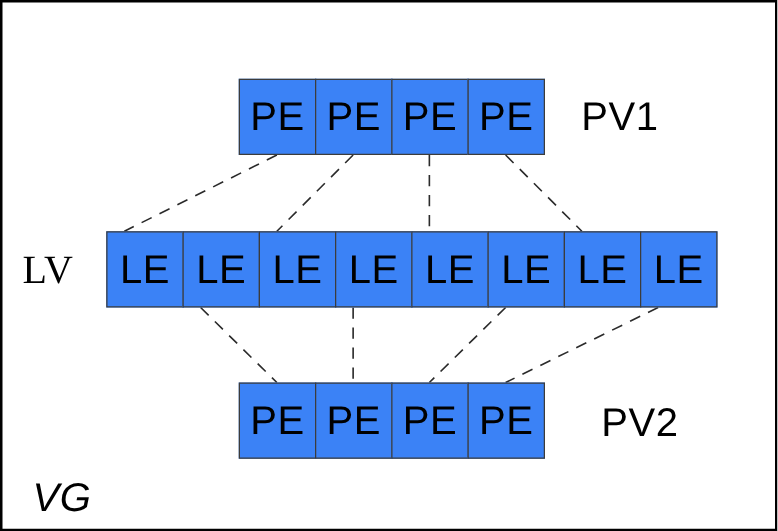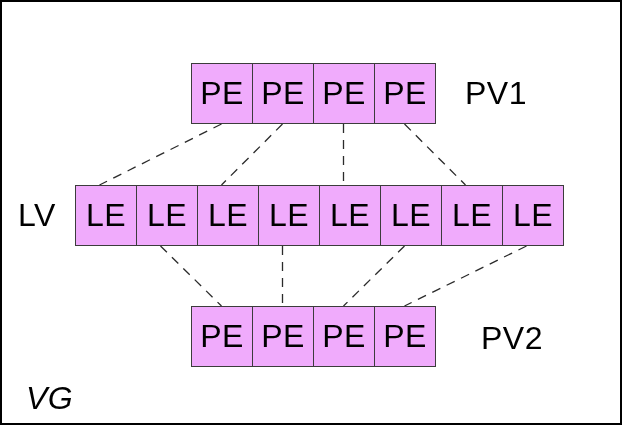--- a/index.html
+++ b/index.html
@@ -29,47 +29,47 @@
     stroke: #2b2b2b;
     stroke-width: 1.3;
     stroke-dasharray: 9 7;
     fill: none;
   }
   .row {
     position: absolute;
     display: flex;
   }
   .row-pv1 { left: 189px; top: 61px; }
-  .row-lv  { left: 73px;  top: 183px; text-align: center; }
+  .row-lv  { left: 83px;  top: 183px; text-align: center; }
   .row-pv2 { left: 189px; top: 304px; }
   .cell {
     box-sizing: border-box;
     width: 62px;
     height: 61px;
     border: 1px solid #3c3c3c;
-    background: #f0abfc;
+    background: #3b82f6;
     display: flex;
     align-items: center;
     justify-content: center;
     font-size: 32px;
     color: #000000;
     letter-spacing: 0.5px;
   }
   .cell + .cell { margin-left: -1px; }
   .side-label {
     position: absolute;
     display: flex;
     align-items: center;
     font-size: 32px;
     color: #000000;
     letter-spacing: 0.5px;
     white-space: nowrap;
   }
   .label-pv1 { left: 463px; top: 61px;  height: 61px; }
-  .label-lv  { left: 16px;  top: 183px; height: 61px; }
+  .label-lv  { left: 16px;  top: 183px; height: 61px; font-family: Liberation Serif, serif; }
   .label-pv2 { left: 455px; top: 306px; height: 60px; margin-left: 24px; }
   .label-vg  { left: 24px;  top: 376px; height: 40px; font-style: italic; }
 </style>
 </head>
 <body>
 
 <div class="frame">
 
   <svg id="connectors" viewBox="0 0 622 425" xmlns="http://www.w3.org/2000/svg">
       <line x1="219.5" y1="122" x2="97.5" y2="183" stroke="#2b2b2b"></line>

